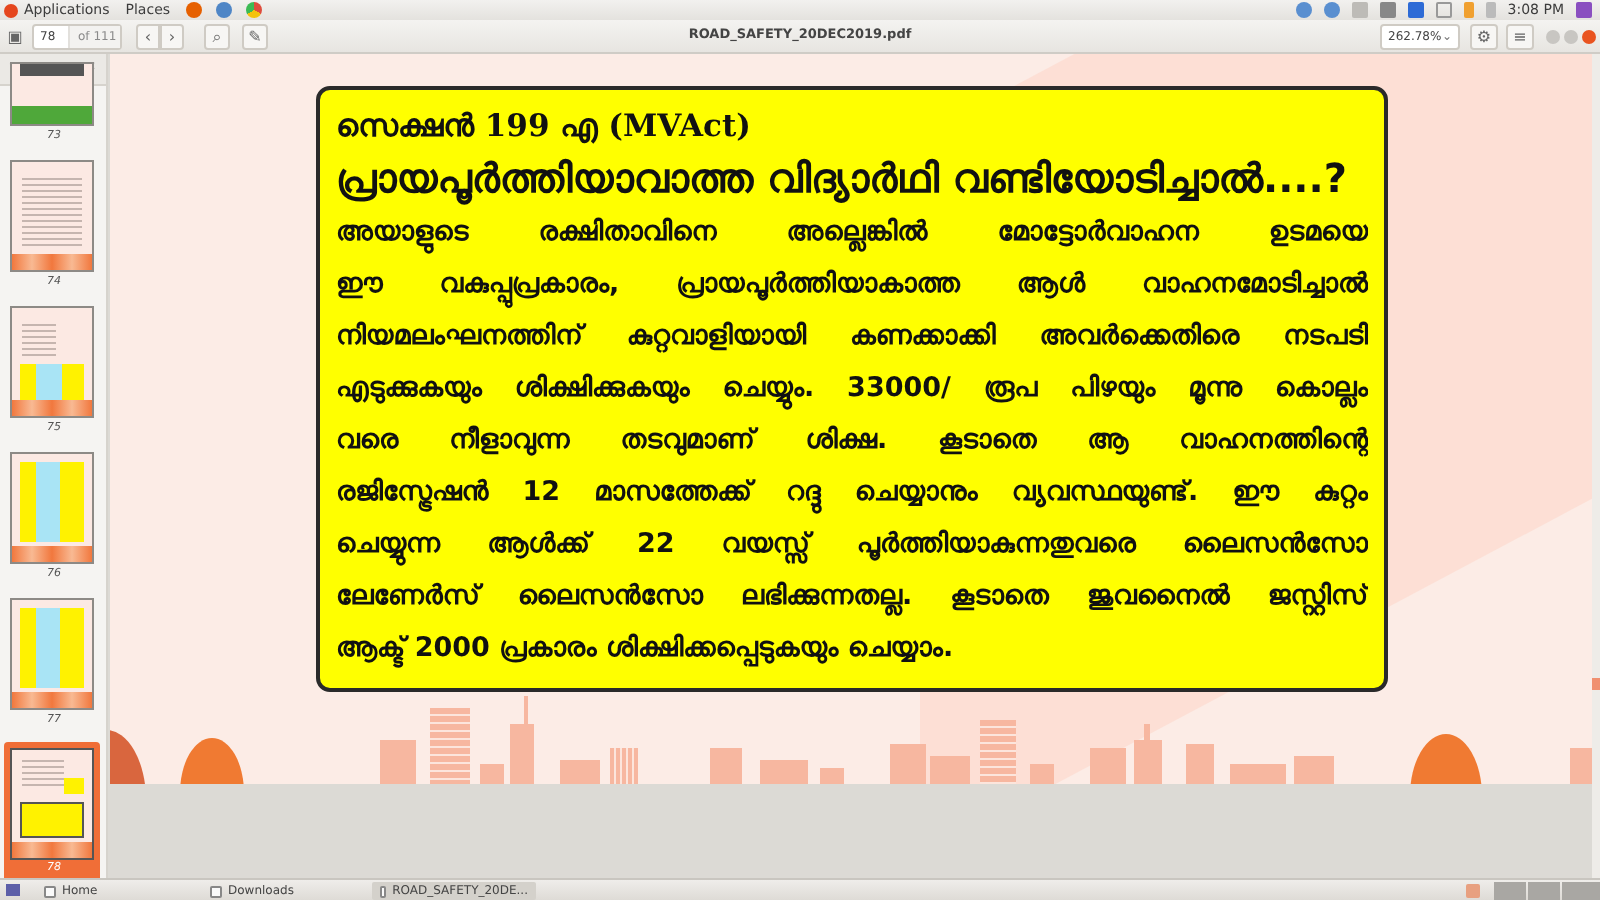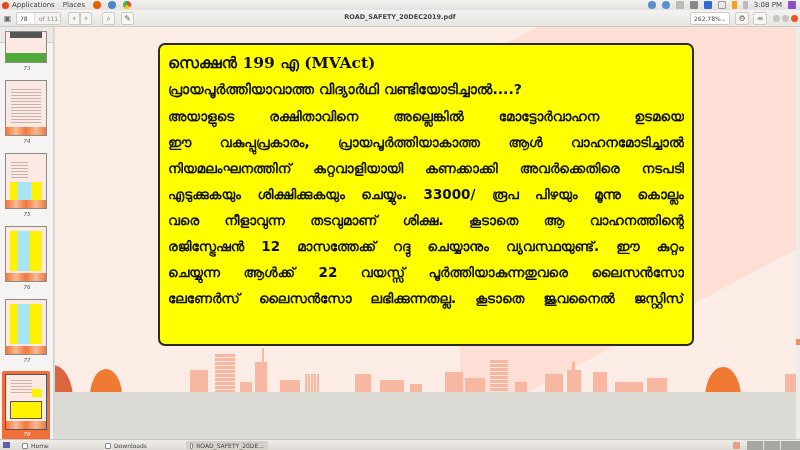--- a/index.html
+++ b/index.html
@@ -41,21 +41,21 @@
   .thumb-active-wrap { position: absolute; left: 2px; top: 344px; width: 48px; height: 70px; background: #f06e37; border-radius: 2px; }
 
   
   .docview { position: absolute; left: 55px; top: 27px; width: 745px; height: 365px; background: #fcece6; overflow: hidden; }
   .docview .bg-shape { position: absolute; right: -40px; top: -60px; width: 380px; height: 360px; background: #fcdcd1; transform: skewY(-28deg); opacity: .8; }
   .scrollbar { position: absolute; right: 0; top: 27px; width: 4px; height: 412px; background: #eeece8; }
   .scroll-thumb { position: absolute; right: 0; top: 312px; width: 4px; height: 6px; background: #f09070; }
 
   .yellow-box { position: absolute; left: 103px; top: 16px; width: 536px; height: 303px; background: #ffff00; border: 2px solid #2a2a2a; border-radius: 7px; padding: 4px 8px 0 8px; }
   .yb-title { font-size: 15.5px; font-weight: bold; color: #111; height: 27px; line-height: 27px; font-family: "DejaVu Serif", serif; }
-  .yb-sub { font-size: 14px; font-weight: bold; color: #111; height: 27px; line-height: 27px; }
+  .yb-sub { font-size: 20px; font-weight: bold; color: #111; height: 27px; line-height: 27px; }
   .yb-line { font-size: 13.5px; font-weight: bold; color: #111; height: 26px; line-height: 26px; text-align: justify; text-align-last: justify; white-space: nowrap; overflow: hidden; }
   .yb-line.last { text-align-last: left; }
 
   .page-num { position: absolute; left: 360px; top: 375px; font-family: "Liberation Serif", serif; font-size: 13px; color: #222; }
 
   
   .city { position: absolute; bottom: 0; background: #f7b7a0; }
   .tree-leaf { position: absolute; border-radius: 50%; }
   .trunk { position: absolute; width: 2px; background: #7a3a1a; }
 
@@ -190,20 +190,21 @@
     <div class="yb-title">സെക്ഷൻ 199 എ (MVAct)</div>
     <div class="yb-sub">പ്രായപൂർത്തിയാവാത്ത വിദ്യാർഥി വണ്ടിയോടിച്ചാൽ....?</div>
     <div class="yb-line">അയാളുടെ രക്ഷിതാവിനെ അല്ലെങ്കിൽ മോട്ടോർവാഹന ഉടമയെ</div>
     <div class="yb-line">ഈ വകുപ്പുപ്രകാരം, പ്രായപൂർത്തിയാകാത്ത ആൾ വാഹനമോടിച്ചാൽ</div>
     <div class="yb-line">നിയമലംഘനത്തിന് കുറ്റവാളിയായി കണക്കാക്കി അവർക്കെതിരെ നടപടി</div>
     <div class="yb-line">എടുക്കുകയും ശിക്ഷിക്കുകയും ചെയ്യും. 33000/ രൂപ പിഴയും മൂന്നു കൊല്ലം</div>
     <div class="yb-line">വരെ നീളാവുന്ന തടവുമാണ് ശിക്ഷ. കൂടാതെ ആ വാഹനത്തിന്റെ</div>
     <div class="yb-line">രജിസ്ട്രേഷൻ 12 മാസത്തേക്ക് റദ്ദു ചെയ്യാനും വ്യവസ്ഥയുണ്ട്. ഈ കുറ്റം</div>
     <div class="yb-line">ചെയ്യുന്ന ആൾക്ക് 22 വയസ്സ് പൂർത്തിയാകുന്നതുവരെ ലൈസൻസോ</div>
     <div class="yb-line">ലേണേർസ് ലൈസൻസോ ലഭിക്കുന്നതല്ല. കൂടാതെ ജുവനൈൽ ജസ്റ്റിസ്</div>
+    <div class="yb-line last">ആക്ട് 2000 പ്രകാരം ശിക്ഷിക്കപ്പെടുകയും ചെയ്യാം.</div>
   </div>
 
   <div>
     <div class="city" style="left:135px;width:18px;height:22px"></div>
     <div class="city" style="left:160px;width:20px;height:38px;background:repeating-linear-gradient(#f7b7a0 0 3px,#fce5dc 3px 4px)"></div>
     <div class="city" style="left:185px;width:12px;height:10px"></div>
     <div class="city" style="left:200px;width:12px;height:30px"></div>
     <div class="city" style="left:207px;width:2px;height:44px"></div>
     <div class="city" style="left:225px;width:20px;height:12px"></div>
     <div class="city" style="left:250px;width:14px;height:18px;background:repeating-linear-gradient(90deg,#f7b7a0 0 2px,#fce5dc 2px 3px)"></div>

